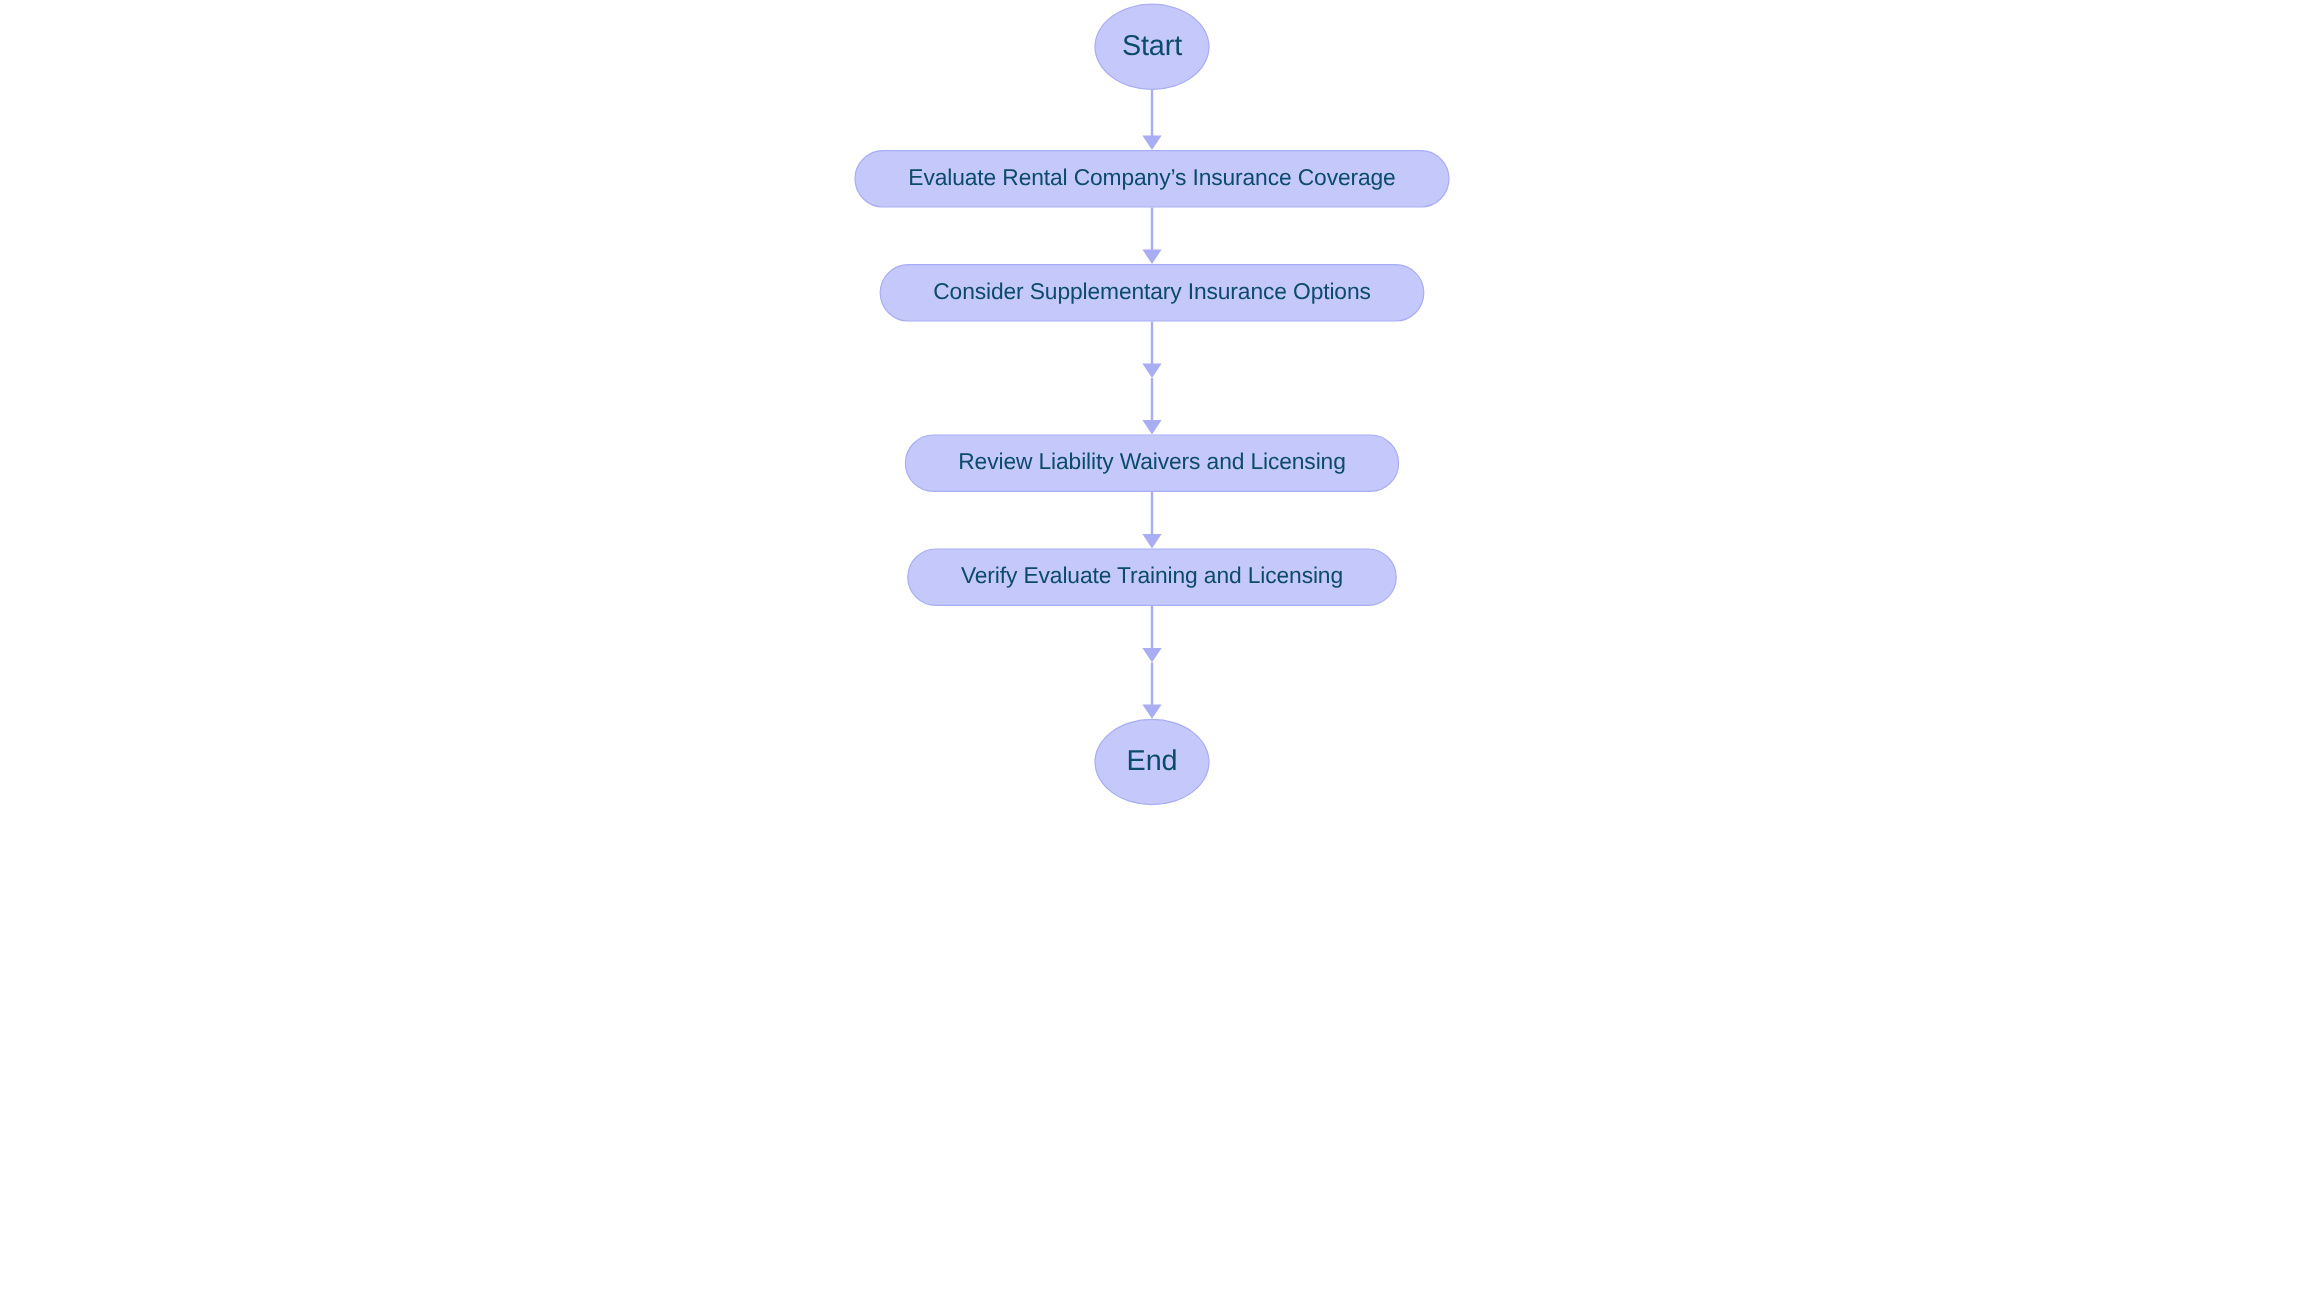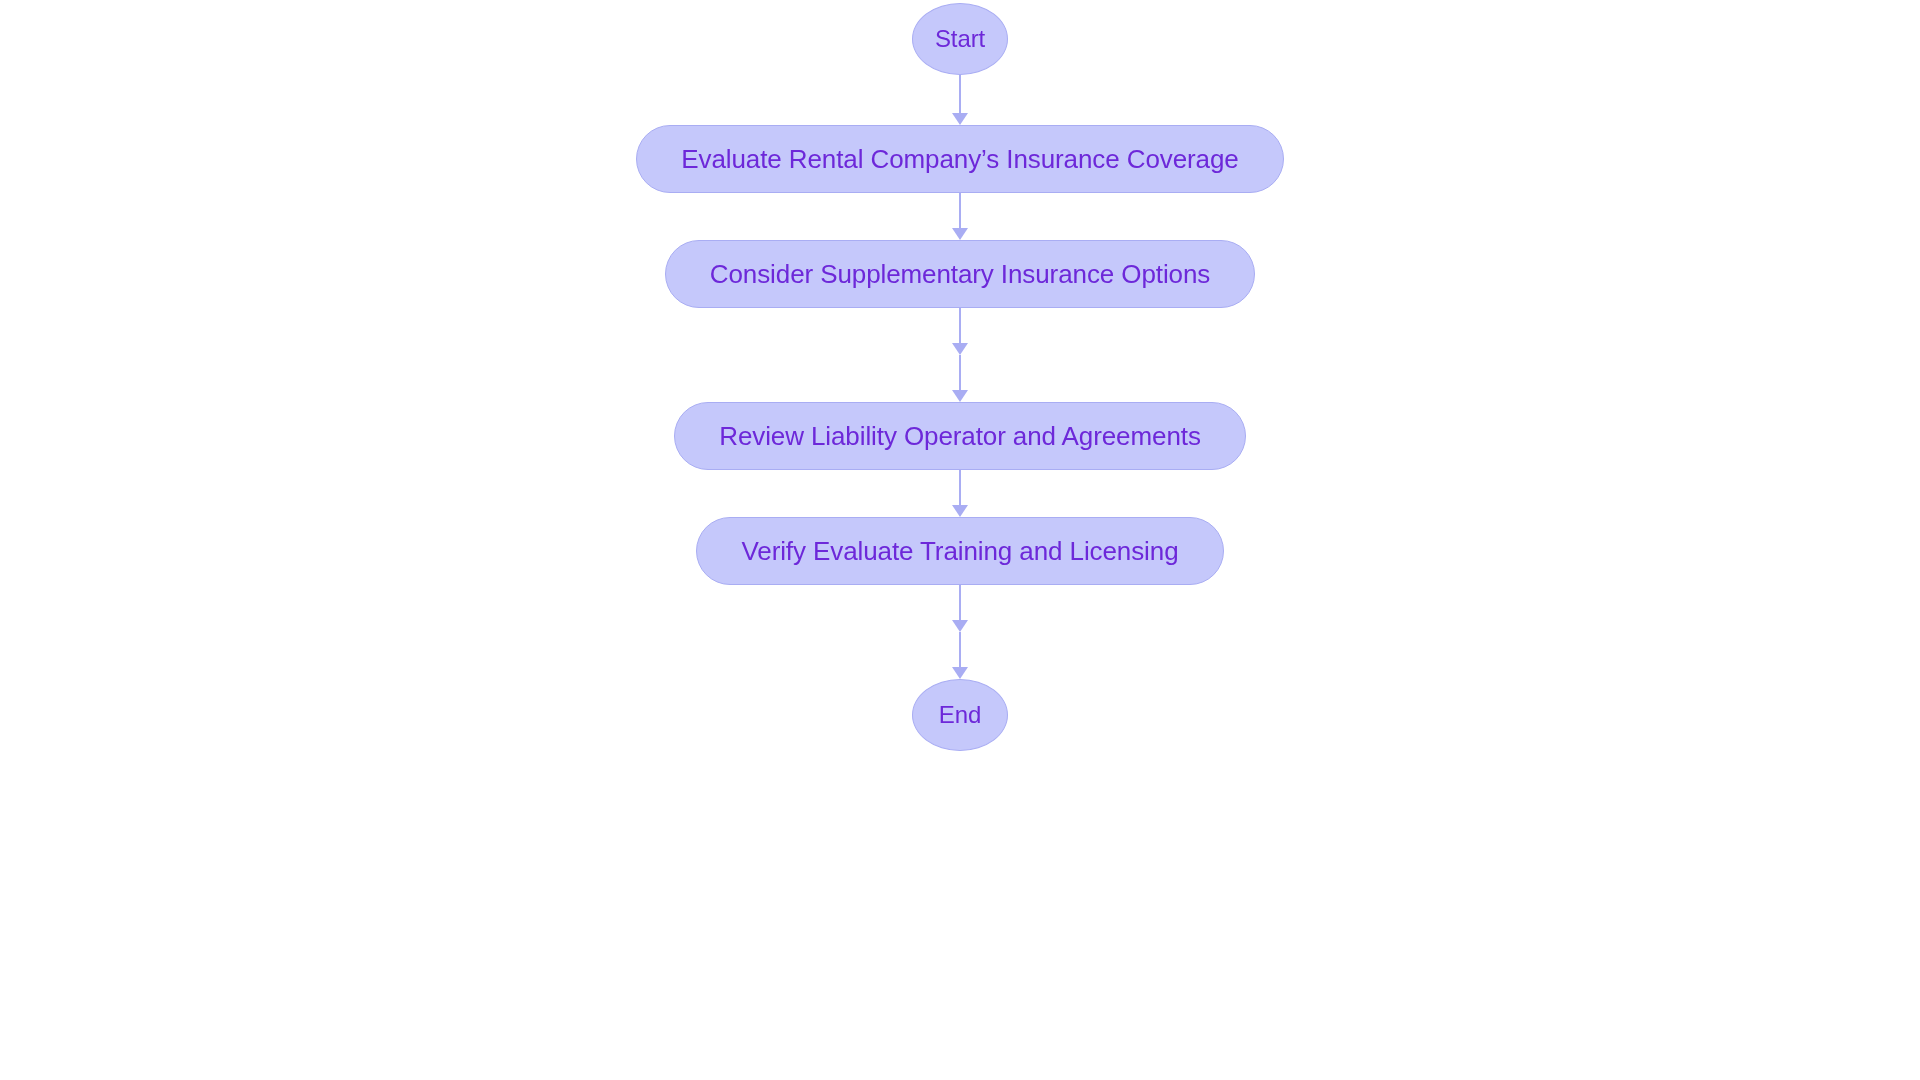--- a/index.html
+++ b/index.html
@@ -30,40 +30,40 @@
     display: flex;
     flex-direction: column;
     align-items: center;
   }
 
   
   .node {
     box-sizing: border-box;
     background: #c5c8fb;
     border: 1.4px solid #a9adf3;
-    color: #6d28d9;
+    color: #0c4a6e;
     display: flex;
     align-items: center;
     justify-content: center;
     text-align: center;
     white-space: nowrap;
     letter-spacing: -0.1px;
   }
 
   .node.terminal {
     width: 96px;
     height: 72px;
     border-radius: 48px / 36px;
     font-size: 24px;
   }
 
   .node.step {
-    height: 68px;
+    height: 48px;
     border-radius: 34px;
-    font-size: 26px;
+    font-size: 19px;
     padding: 0 44px;
   }
 
   
   .connector {
     position: relative;
     width: 18px;
     display: flex;
     flex-direction: column;
     align-items: center;
@@ -115,21 +115,21 @@
       <div class="line"></div>
       <div class="arrowhead"></div>
     </div>
 
 
     <div class="connector" style="height:47px">
       <div class="line"></div>
       <div class="arrowhead"></div>
     </div>
 
-    <div class="node step">Review Liability Operator and Agreements</div>
+    <div class="node step">Review Liability Waivers and Licensing</div>
 
     <div class="connector" style="height:47px">
       <div class="line"></div>
       <div class="arrowhead"></div>
     </div>
 
     <div class="node step">Verify Evaluate Training and Licensing</div>
 
     <div class="connector" style="height:47px">
       <div class="line"></div>

